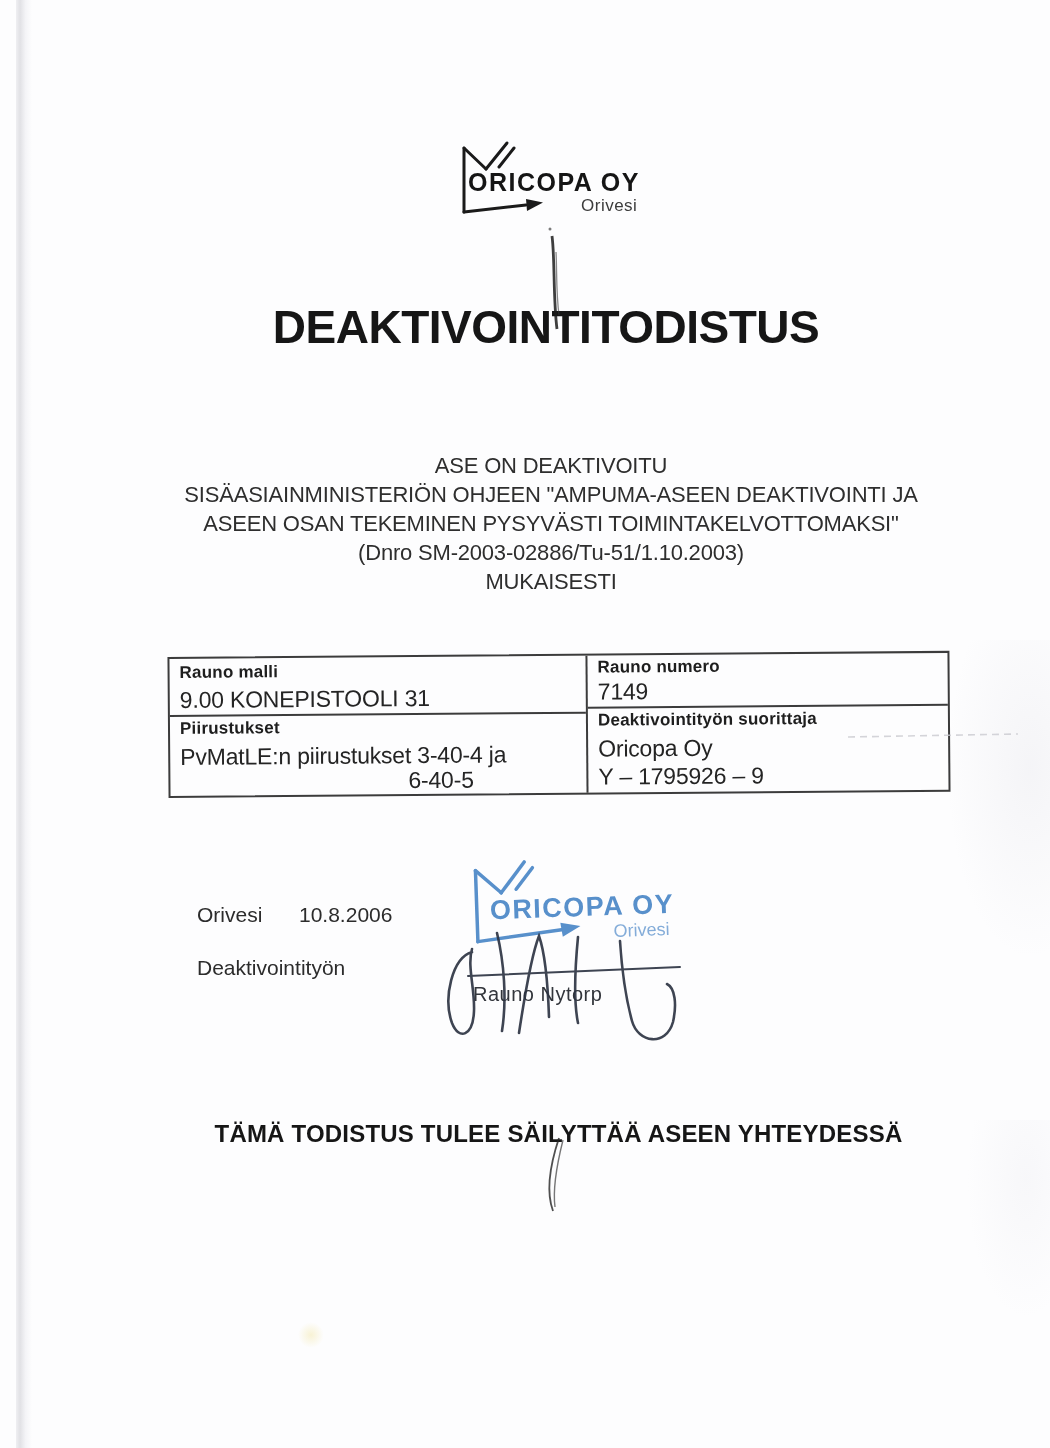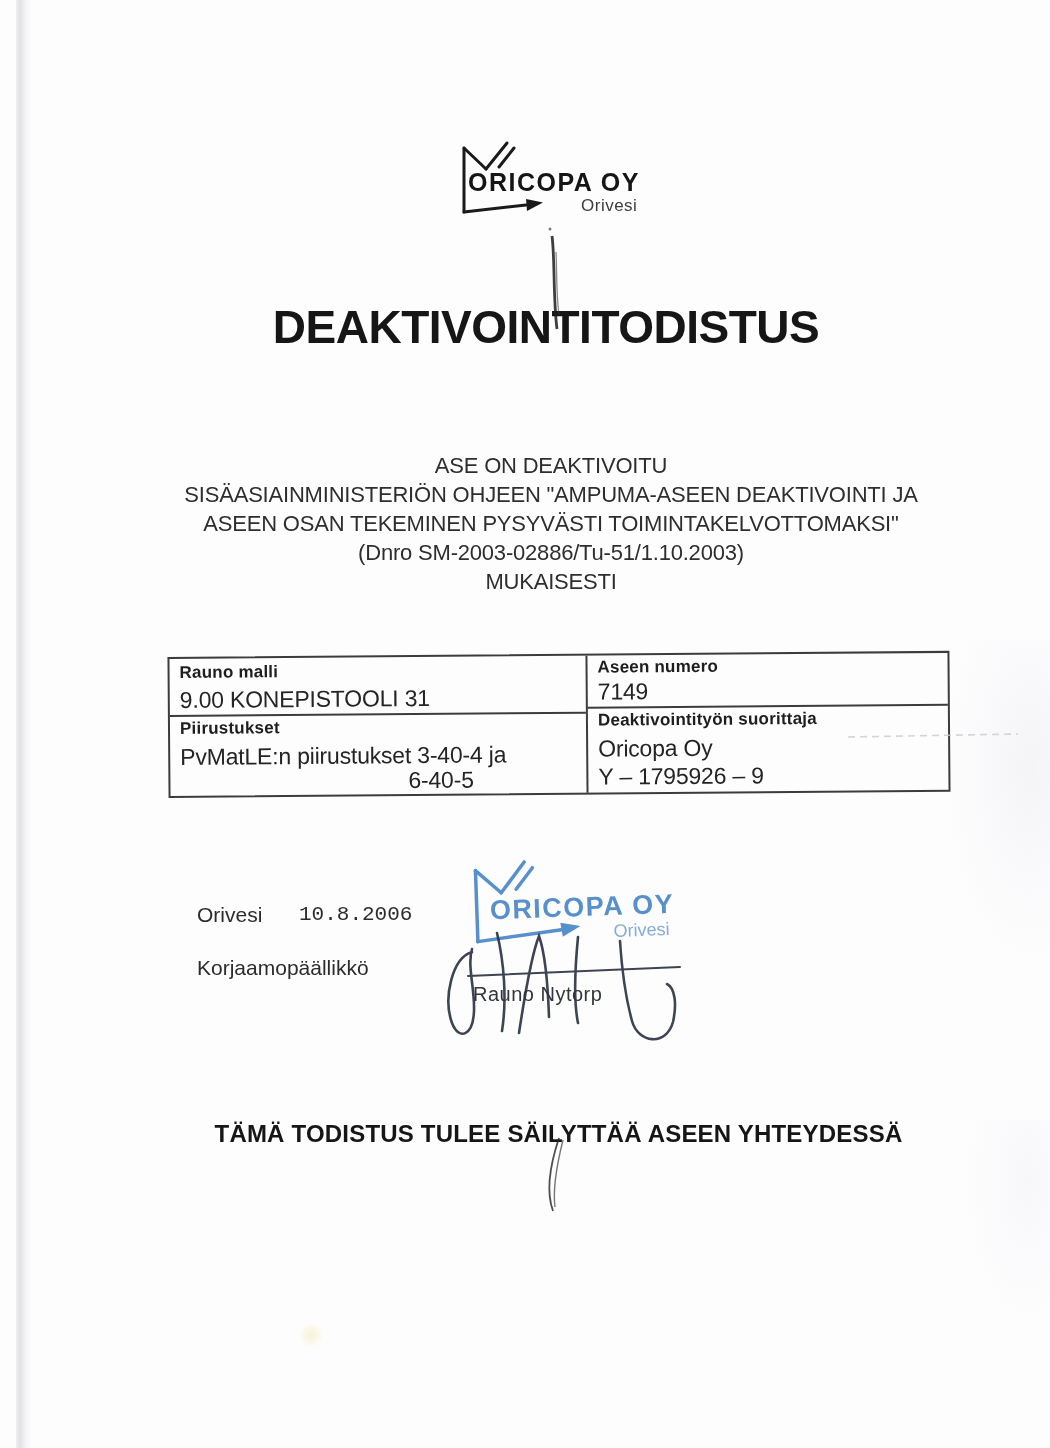--- a/index.html
+++ b/index.html
@@ -61,21 +61,21 @@
   }
   .tline{position:absolute;background:#3c3c3c;}
   .v-div{left:416px;top:0;bottom:0;width:2px;}
   .h-div-left{left:0;width:416px;top:56px;height:2px;}
   .h-div-right{left:418px;right:0;top:51px;height:2px;}
   .tlabel{position:absolute;font-size:17px;font-weight:bold;color:#1e1e1e;letter-spacing:0.2px;white-space:nowrap;}
   .tvalue{position:absolute;font-size:23px;color:#242424;white-space:nowrap;letter-spacing:-0.2px;}
 
   
   .sign-place{position:absolute;left:181px;top:903px;font-size:21px;color:#2c2c2c;}
-  .sign-date{position:absolute;left:283px;top:903px;font-size:21px;color:#2c2c2c;font-family:Liberation Mono, monospace;}
+  .sign-date{position:absolute;left:283px;top:903px;font-size:21px;color:#2c2c2c;}
   .sign-title{position:absolute;left:181px;top:956px;font-size:21px;color:#2c2c2c;}
 
   .stamp{position:absolute;left:450px;top:858px;width:240px;height:110px;transform:rotate(-2deg);transform-origin:0 0;opacity:0.92;}
   .stamp svg{position:absolute;left:0;top:0;}
   .stamp-company{
     position:absolute;left:22px;top:38px;
     font-size:27px;font-weight:bold;color:#4b87c7;letter-spacing:1.5px;white-space:nowrap;
   }
   .stamp-city{position:absolute;left:145px;top:68px;font-size:18px;color:#7aa6d6;}
 
@@ -124,35 +124,35 @@
   </div>
 
   <div class="cert-table">
     <div class="tline v-div"></div>
     <div class="tline h-div-left"></div>
     <div class="tline h-div-right"></div>
 
     <div class="tlabel" style="left:10px;top:4px;">Rauno malli</div>
     <div class="tvalue" style="left:10px;top:28px;">9.00 KONEPISTOOLI 31</div>
 
-    <div class="tlabel" style="left:428px;top:2px;">Aseen numero</div>
+    <div class="tlabel" style="left:428px;top:2px;">Rauno numero</div>
     <div class="tvalue" style="left:428px;top:23px;">7149</div>
 
     <div class="tlabel" style="left:10px;top:60px;">Piirustukset</div>
     <div class="tvalue" style="left:10px;top:85px;">PvMatLE:n piirustukset 3-40-4 ja</div>
     <div class="tvalue" style="left:238px;top:110px;">6-40-5</div>
 
     <div class="tlabel" style="left:428px;top:55px;">Deaktivointityön suorittaja</div>
     <div class="tvalue" style="left:428px;top:80px;">Oricopa Oy</div>
     <div class="tvalue" style="left:428px;top:108px;">Y – 1795926 – 9</div>
   </div>
 
   <div class="sign-place">Orivesi</div>
   <div class="sign-date">10.8.2006</div>
-  <div class="sign-title">Korjaamopäällikkö</div>
+  <div class="sign-title">Deaktivointityön</div>
 
   <div class="stamp">
     <svg width="125" height="95" viewBox="0 0 125 95">
       <g stroke="#4b87c7" stroke-width="3.5" fill="none" stroke-linecap="round">
         <path d="M9,13 L9,84"></path>
         <path d="M9,13 L34,36"></path>
         <path d="M34,36 L58,6"></path>
         <path d="M66,12 L49,33"></path>
         <path d="M9,84 L93,75"></path>
       </g>

